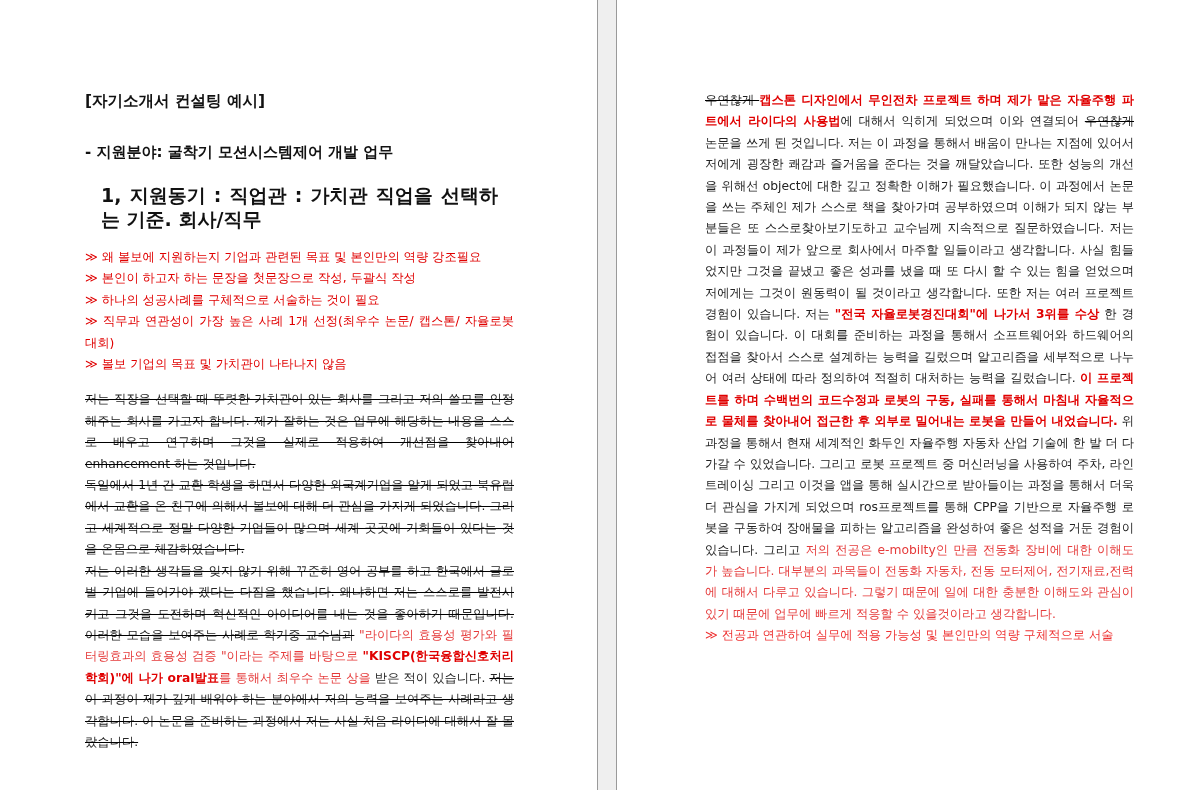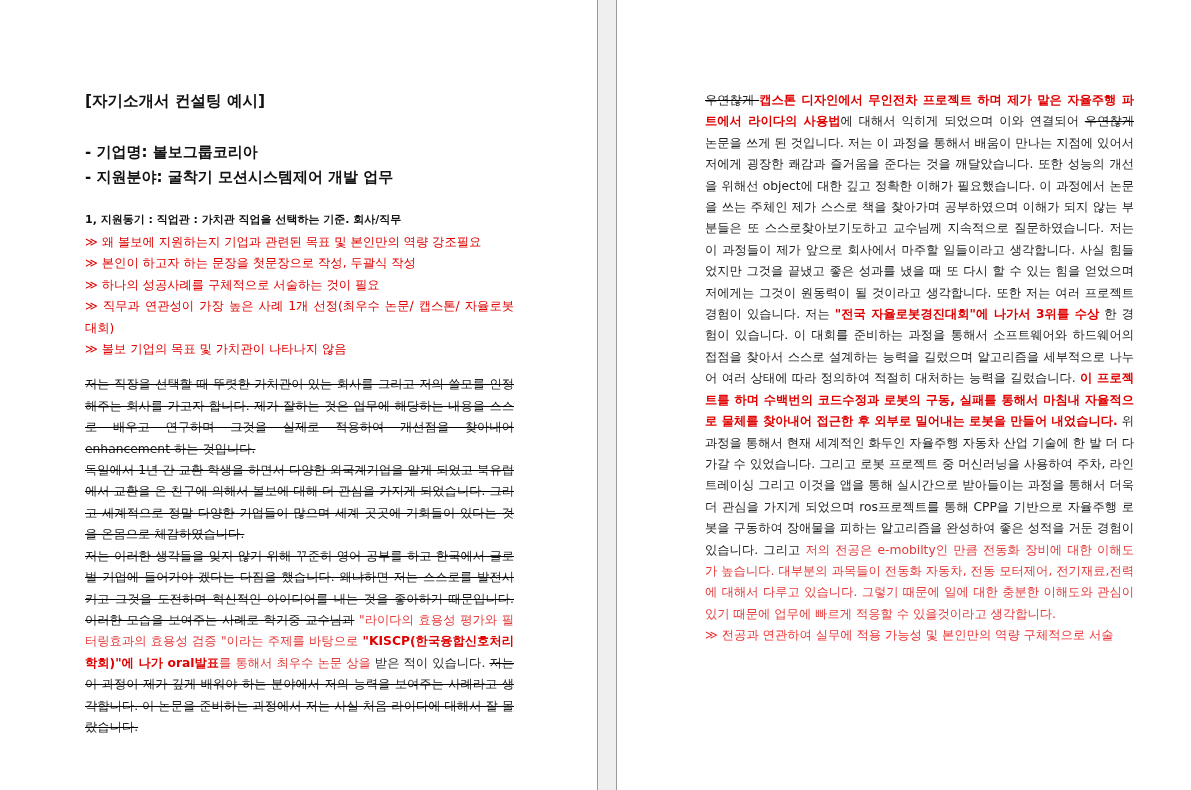--- a/index.html
+++ b/index.html
@@ -9,38 +9,37 @@
   #page-left { left:0; width:663px; }
   #page-right { left:617px; width:574px;padding-left:20px; }
   .gutter { position:absolute; left:597px; top:0; width:20px; height:790px; background:#efefef;
             border-left:1px solid #9a9a9a; border-right:1px solid #9a9a9a; box-sizing:border-box; }
   .content { position:absolute; font-size:12.3px; line-height:21.4px; text-align:justify; }
   #left-content { left:85px; top:88px; width:429px; }
   #right-content { left:88px; top:90px; width:429px; }
   .title { font-weight:bold; font-size:15.5px; line-height:26px; color:#111; margin:0 0 26px 0; }
   .meta { font-weight:bold; font-size:15px; line-height:25px; color:#111; margin:0; }
   .meta-block { margin-bottom:18px; }
-  .section { font-weight:bold; font-size:11px; color:#111; margin:0; line-height:24px; }
+  .section { font-weight:bold; font-size:19px; color:#111; margin:16px; line-height:24px; }
   .tip { color:#e00000; font-weight:normal; margin:0; line-height:21.4px; }
   .tip-light { color:#e33; font-weight:normal; margin:0; }
   .para { margin:0; }
   .gap { height:14px; }
   s, .strike { text-decoration:line-through; text-decoration-color:#000; color:#222; }
   .red-b { color:#e00000; font-weight:bold; }
   .red { color:#e53a3a; }
   .black { color:#222; }
 </style>
 </head>
 <body>
 
 <div class="page" id="page-left">
   <div class="content" id="left-content">
     <p class="title">[자기소개서 컨설팅 예시]</p>
     <div class="meta-block">
-      <p class="meta">-  기업명: 볼보그룹코리아</p>
       <p class="meta">-  지원분야: 굴착기 모션시스템제어 개발 업무</p>
     </div>
     <p class="section">1, 지원동기 : 직업관 : 가치관 직업을   선택하는 기준. 회사/직무</p>
     <p class="tip">≫ 왜 볼보에 지원하는지 기업과 관련된 목표 및 본인만의 역량 강조필요</p>
     <p class="tip">≫ 본인이 하고자 하는 문장을 첫문장으로 작성, 두괄식 작성</p>
     <p class="tip">≫ 하나의 성공사례를 구체적으로 서술하는 것이 필요</p>
     <p class="tip">≫ 직무과 연관성이 가장 높은 사례 1개 선정(최우수 논문/ 캡스톤/ 자율로봇대회)</p>
     <p class="tip">≫ 볼보 기업의 목표 및 가치관이 나타나지 않음</p>
     <div class="gap"></div>
     <p class="para"><span class="strike">저는 직장을 선택할 때 뚜렷한 가치관이 있는 회사를 그리고 저의 쓸모를 인정해주는 회사를 가고자 합니다. 제가 잘하는 것은 업무에 해당하는 내용을 스스로 배우고 연구하며 그것을 실제로 적용하여 개선점을 찾아내어 enhancement 하는 것입니다.</span></p>

